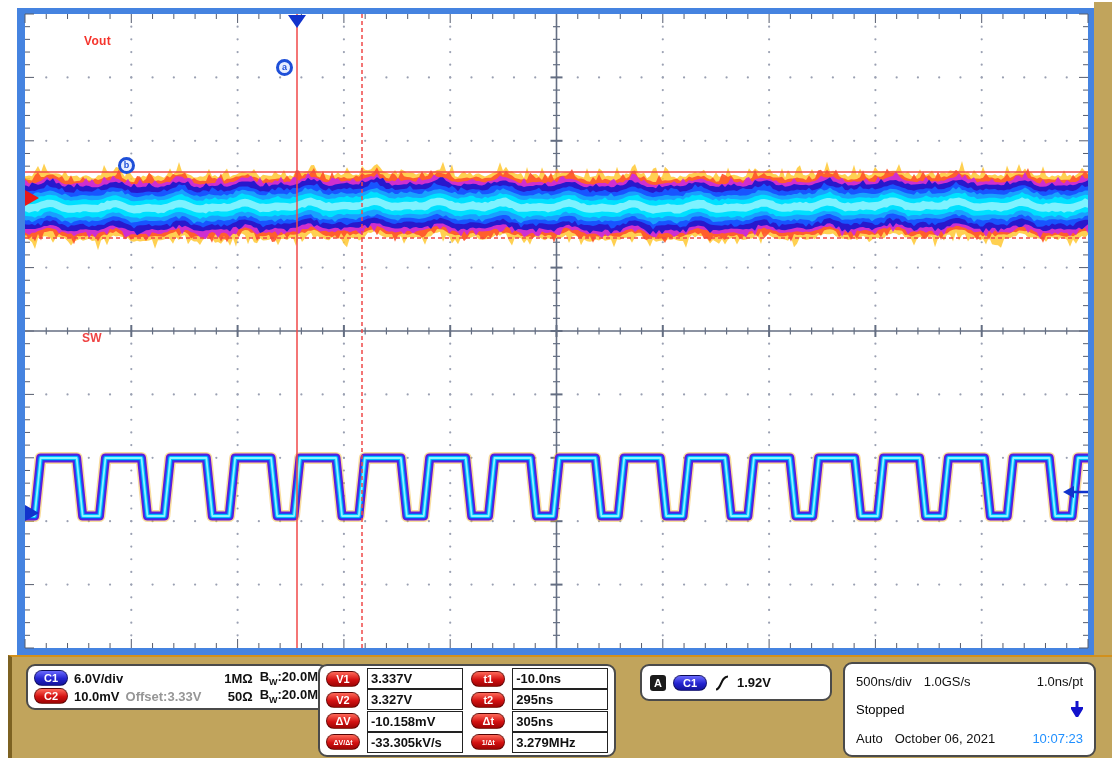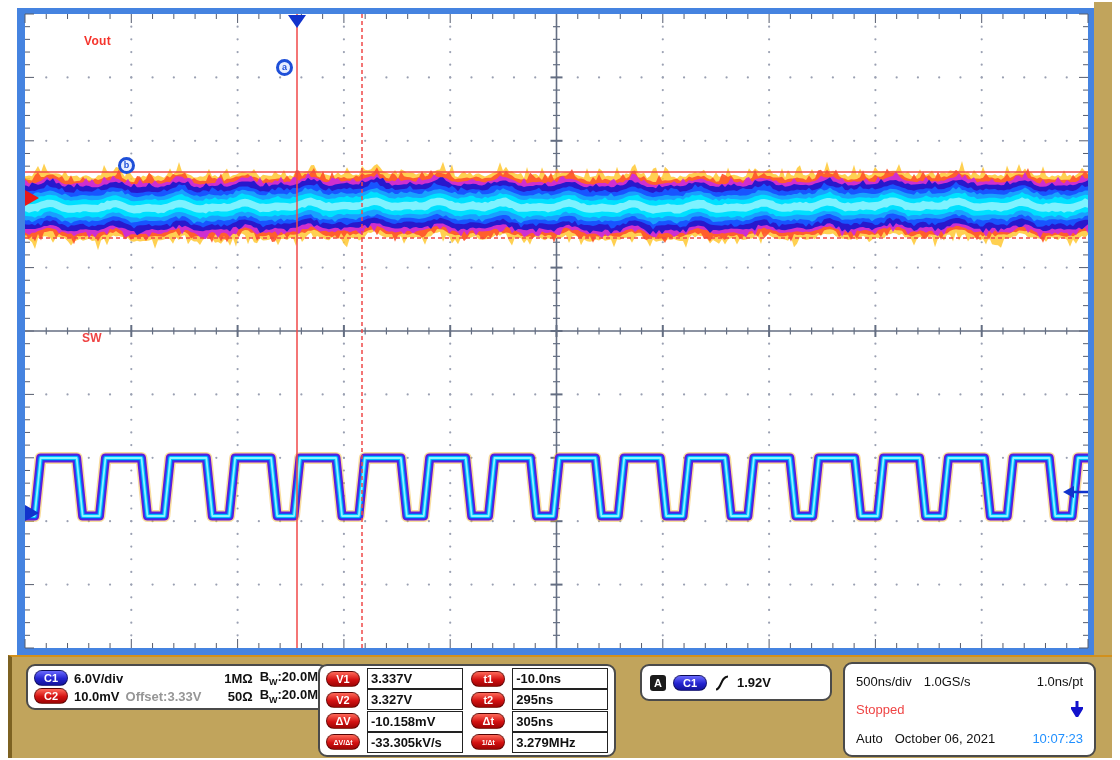--- a/index.html
+++ b/index.html
@@ -47,21 +47,21 @@
   .box-trig{left:640px;top:664px;width:192px;height:37px;display:flex;align-items:center;
             padding:0 8px;gap:7px;}
   .trig-a{display:inline-flex;align-items:center;justify-content:center;width:16px;height:16px;
           background:#1b1b1b;color:#fff;border-radius:3px;font-size:11px;font-weight:bold;}
   .trig-level{font-size:13px;font-weight:bold;}
   .box-horiz{left:843px;top:662px;width:253px;height:95px;padding:4px 11px;
              display:flex;flex-direction:column;justify-content:space-around;font-size:13px;font-weight:normal;}
   .h-line{display:flex;align-items:center;white-space:nowrap;}
   .h-right{margin-left:auto;}
   .gap10{display:inline-block;width:12px;}
-  .txt-stopped{color:#ef4444;}
+  .txt-stopped{color:#000000;}
   .txt-time{color:#1f8fff;}
 </style>
 </head>
 <body>
 
 <div id="screen">
 
   <div class="tan-right"></div>
   <div class="tan-bottom"></div>
   <div class="plot-frame"></div>

